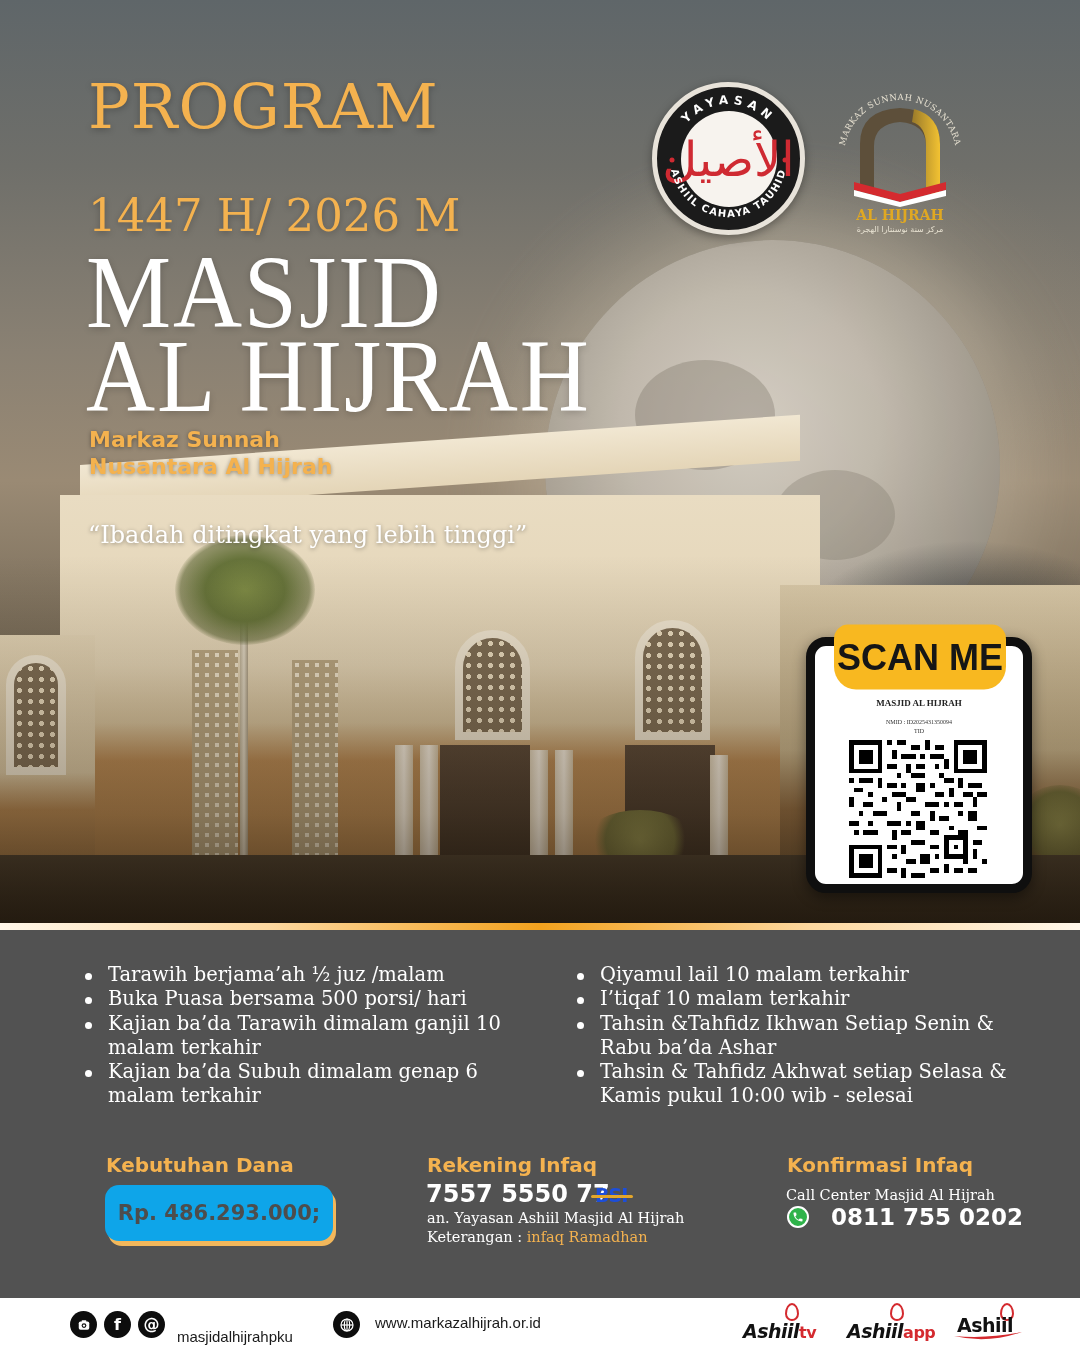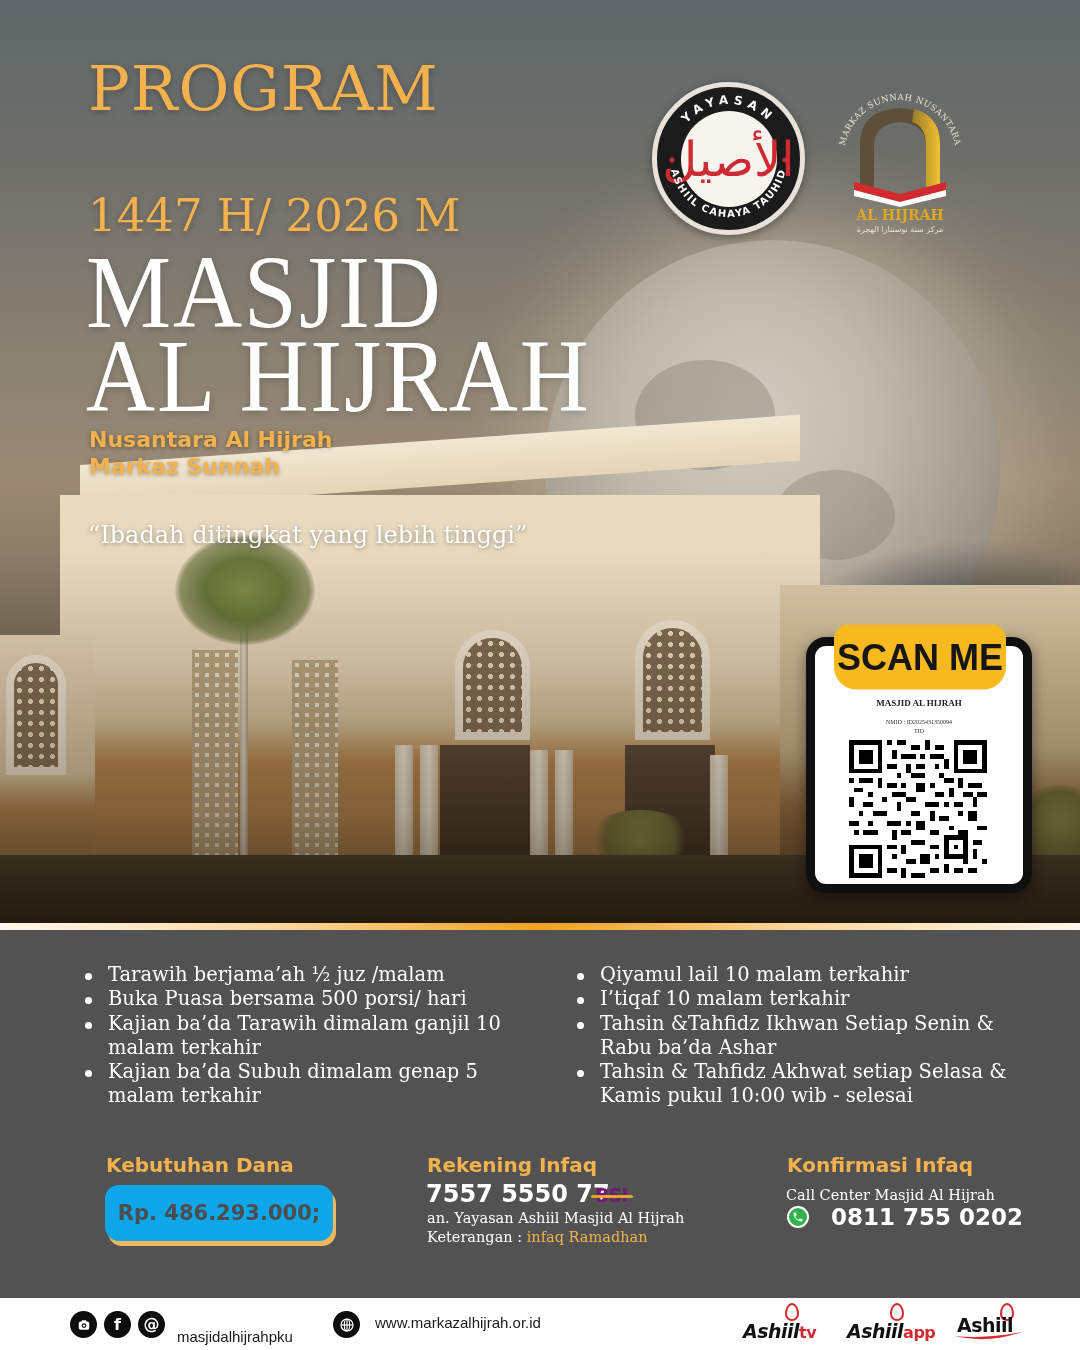--- a/index.html
+++ b/index.html
@@ -79,21 +79,21 @@
     position: absolute; left: 0; top: 400px; width: 1080px; height: 70px;
     background: linear-gradient(180deg, #4a3f31 0%, #2e271e 100%);
   }
   .hero-shade {
     position: absolute; left: 0; top: 0; width: 1080px; height: 925px;
     background: linear-gradient(180deg, rgba(0,0,0,0) 60%, rgba(40,28,12,0.35) 88%, rgba(30,20,8,0.65) 100%);
   }
 
   
   .program-title {
-    position: absolute; left: 88px; top: 60px; color: #f4b24f;
+    position: absolute; left: 88px; top: 78px; color: #f4b24f;
     font-family: "DejaVu Serif", serif; font-weight: normal;
     font-size: 62px; line-height: 58px; letter-spacing: 1px;
     text-shadow: 0 2px 6px rgba(0,0,0,0.25);
   }
   .program-year {
     position: absolute; left: 88px; top: 192px; color: #f4b24f;
     font-family: "DejaVu Serif", serif; font-size: 45px; line-height: 48px;
     text-shadow: 0 2px 6px rgba(0,0,0,0.25);
   }
   .masjid-name {
@@ -181,21 +181,21 @@
     box-shadow: 3px 5px 0 #f2b75b;
     display: flex; align-items: center; justify-content: center;
     font-family: "DejaVu Sans", sans-serif; font-weight: bold; font-size: 21px; color: #4d4d4d;
   }
   .account-number {
     position: absolute; left: 426px; top: 1180px; color: #ffffff;
     font-family: "DejaVu Sans", sans-serif; font-weight: bold; font-size: 24px;
   }
   .bsi-logo {
     position: absolute; left: 595px; top: 1184px; font-family: "DejaVu Sans", sans-serif; font-weight: bold;
-    font-size: 19px; color: #701a75; letter-spacing: -1px;
+    font-size: 19px; color: #1d4ed8; letter-spacing: -1px;
   }
   .bsi-logo::after { content: ""; position: absolute; left: -4px; right: -6px; top: 11px; height: 3px; background: #e3a62b; border-radius: 2px; }
   .small-serif { position: absolute; font-family: "DejaVu Serif", serif; font-size: 14.5px; color: #ffffff; }
   .gold { color: #f4b24f; }
   .phone-row { position: absolute; left: 787px; top: 1204px; display: flex; align-items: center; gap: 6px; }
   .wa-icon {
     width: 22px; height: 22px; border-radius: 50%; background: #2fb34a; border: 2px solid #ffffff;
     display: flex; align-items: center; justify-content: center;
   }
   .phone-number { font-family: "DejaVu Sans", sans-serif; font-weight: bold; font-size: 23px; color: #ffffff; margin-left: 16px; }
@@ -256,22 +256,22 @@
 
 <div class="program-title">
   <div>PROGRAM</div>
 </div>
 <div class="program-year">1447 H/ 2026 M</div>
 <div class="masjid-name">
   <div>MASJID</div>
   <div>AL HIJRAH</div>
 </div>
 <div class="subtitle">
+  <div>Markaz Sunnah</div>
   <div>Nusantara Al Hijrah</div>
-  <div>Markaz Sunnah</div>
 </div>
 <div class="tagline">“Ibadah ditingkat yang lebih tinggi”</div>
 
 <div class="logo-yayasan">
   <svg class="logo-ring-text" viewBox="0 0 153 153">
     <defs>
       <path id="ringTop" d="M 22 76.5 A 54.5 54.5 0 0 1 131 76.5"></path>
       <path id="ringBot" d="M 18 76.5 A 58.5 58.5 0 0 0 135 76.5"></path>
     </defs>
     <text font-family="DejaVu Sans, sans-serif" font-weight="bold" font-size="12" fill="#ffffff" letter-spacing="5">
@@ -332,21 +332,21 @@
 </svg>
 
 <div class="divider"></div>
 
 <div class="info-panel"></div>
 
 <ul class="prog-list list-left">
   <li>Tarawih berjama’ah ½ juz /malam</li>
   <li>Buka Puasa bersama 500 porsi/ hari</li>
   <li>Kajian ba’da Tarawih dimalam ganjil 10 malam terkahir</li>
-  <li>Kajian ba’da Subuh dimalam genap 5 malam terkahir</li>
+  <li>Kajian ba’da Subuh dimalam genap 6 malam terkahir</li>
 </ul>
 <ul class="prog-list list-right">
   <li>Qiyamul lail 10 malam terkahir</li>
   <li>I’tiqaf 10 malam terkahir</li>
   <li style="width:430px;">Tahsin &amp;Tahfidz Ikhwan Setiap Senin &amp; Rabu ba’da Ashar</li>
   <li style="width:450px;">Tahsin &amp; Tahfidz Akhwat setiap Selasa &amp; Kamis pukul 10:00 wib - selesai</li>
 </ul>
 
 <div class="section-label" style="left:106px;top:1153px;">Kebutuhan Dana</div>
 <div class="amount-pill">Rp. 486.293.000;</div>

